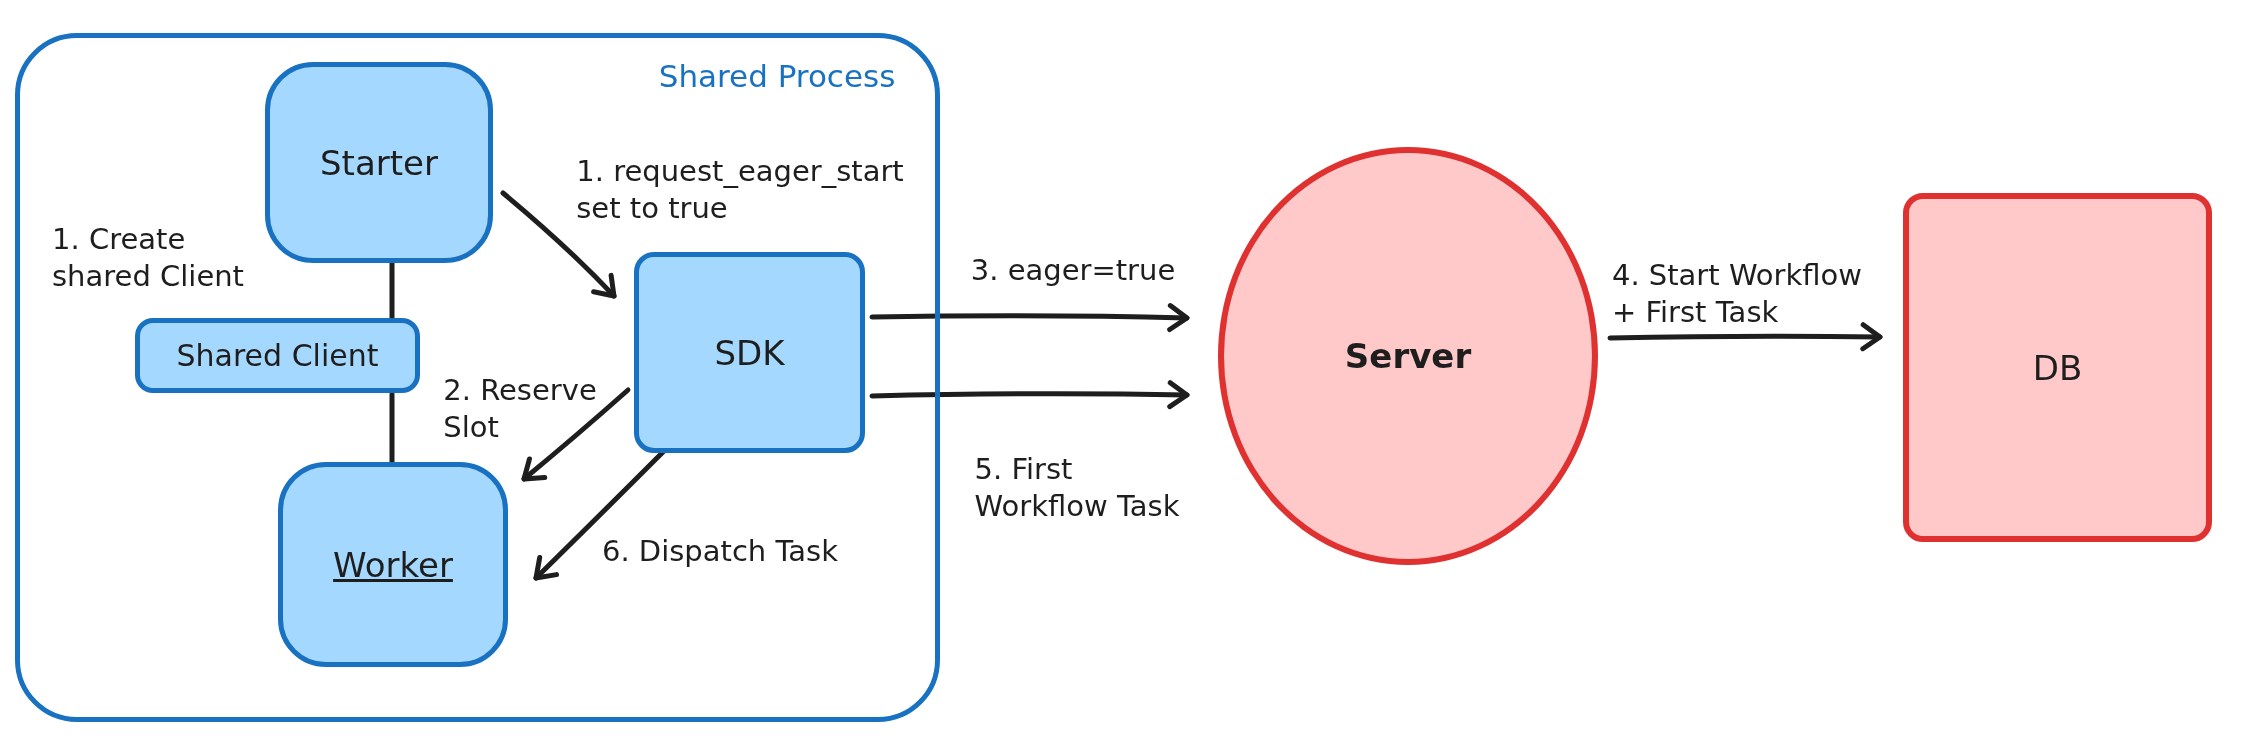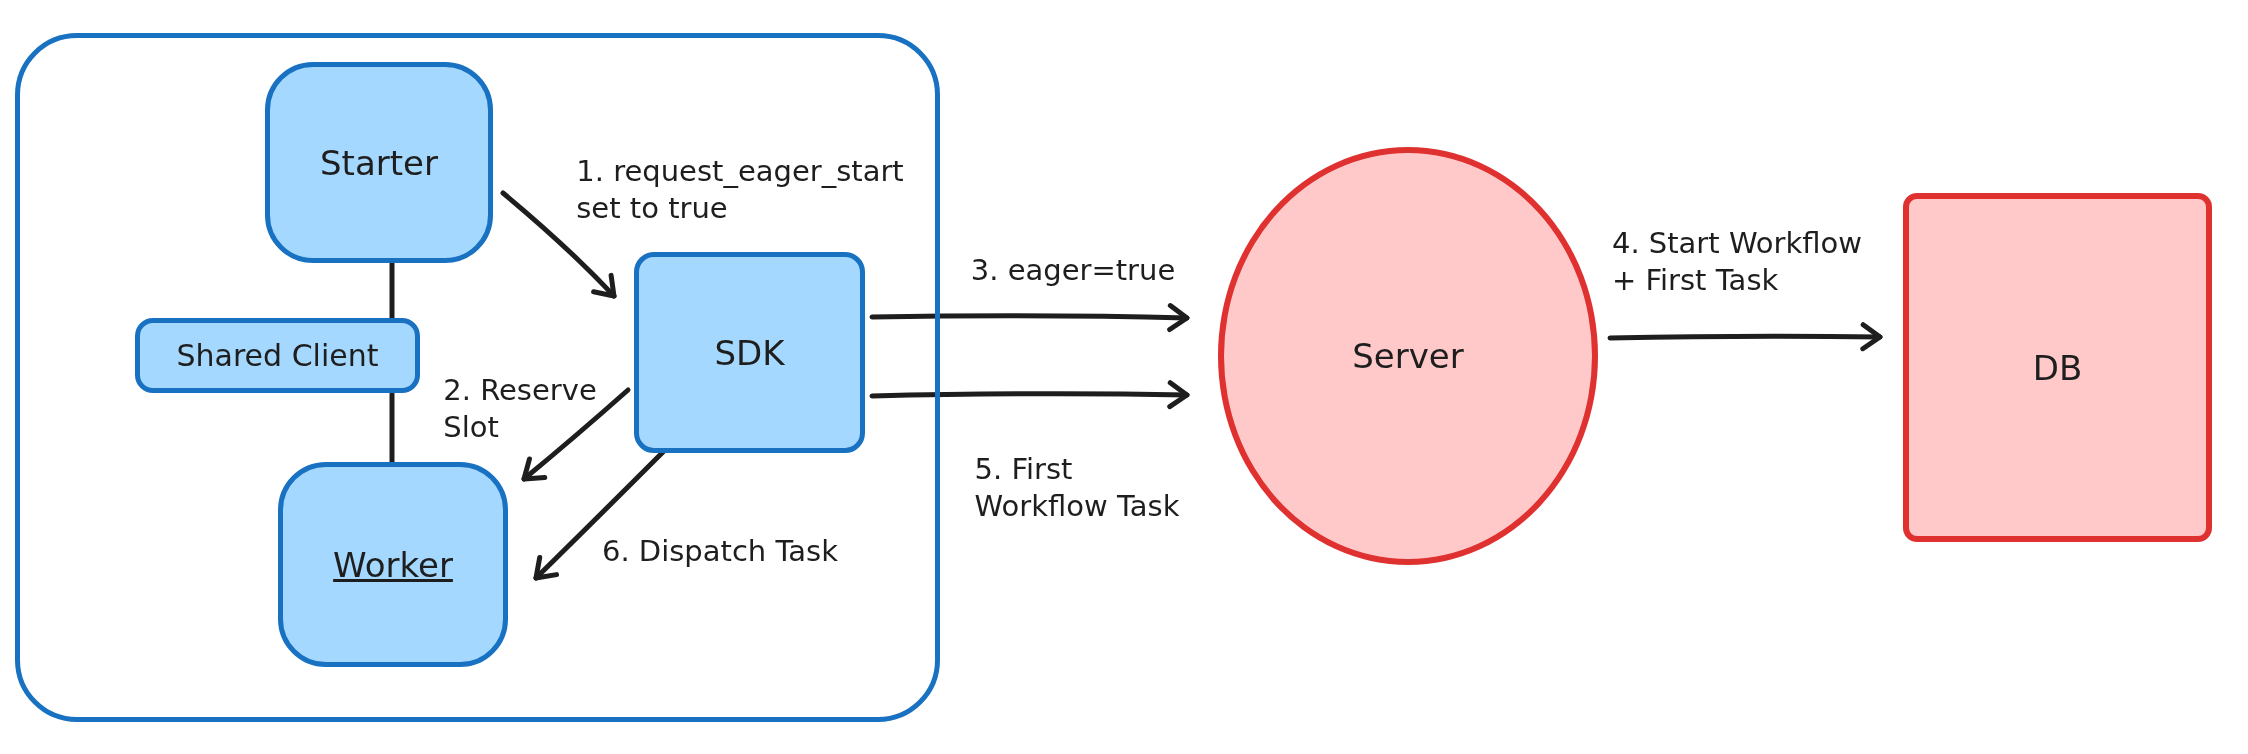--- a/index.html
+++ b/index.html
@@ -51,38 +51,38 @@
     border:5px solid var(--blue-stroke);
   }
   .node.red{
     background:var(--red-fill);
     border:6px solid var(--red-stroke);
   }
   .node-starter{left:265px;top:62px;width:228px;height:201px;border-radius:48px;}
   .node-shared-client{left:135px;top:318px;width:285px;height:75px;border-radius:18px;font-size:30px;}
   .node-worker{left:278px;top:462px;width:230px;height:205px;border-radius:48px;text-decoration:underline;}
   .node-sdk{left:634px;top:252px;width:231px;height:201px;border-radius:20px;}
-  .node-server{left:1218px;top:147px;width:380px;height:418px;border-radius:50%;}
-  .node-db{left:1903px;top:193px;width:309px;height:349px;border-radius:14px;}
+  .node-server{left:1218px;top:147px;width:380px;height:418px;border-radius:50%;font-weight:bold;}
+  .node-db{left:1903px;top:193px;width:309px;height:349px;border-radius:20px;}
   
   .note{
     position:absolute;
     transform:translate(-50%,-50%);
     font-size:29px;
     line-height:1.28;
     white-space:pre-line;
     color:var(--ink);
   }
   .note-create{left:148px;top:258px;}
   .note-request{left:740px;top:190px;}
   .note-reserve{left:520px;top:409px;}
   .note-eager{left:1073px;top:271px;}
   .note-first-wft{left:1077px;top:488px;}
   .note-dispatch{left:720px;top:552px;}
-  .note-start-wf{left:1737px;top:262px;}
+  .note-start-wf{left:1737px;top:294px;}
   svg .stroke{
     stroke:var(--ink);
     stroke-width:5;
     fill:none;
     stroke-linecap:round;
     stroke-linejoin:round;
   }
 </style>
 </head>
 <body>
@@ -106,20 +106,21 @@
     <path class="stroke" d="M872,317 Q1040,314 1187,318" marker-end="url(#ah)"></path>
 
     <path class="stroke" d="M872,396 Q1040,392 1187,395" marker-end="url(#ah)"></path>
 
     <path class="stroke" d="M663,452 Q595,520 536,578" marker-end="url(#ah)"></path>
 
     <path class="stroke" d="M1610,338 Q1750,335 1880,337" marker-end="url(#ah)"></path>
   </svg>
 
   <div class="group-frame"></div>
+  <div class="group-title">Shared Process</div>
 
   <div class="node blue node-starter">
     <span>Starter</span>
   </div>
 
   <div class="node blue node-shared-client">
     <span>Shared Client</span>
   </div>
 
   <div class="node blue node-worker">
@@ -131,20 +132,22 @@
   </div>
 
   <div class="node red node-server">
     <span>Server</span>
   </div>
 
   <div class="node red node-db">
     <span>DB</span>
   </div>
 
+  <div class="note note-create">1. Create
+shared Client</div>
 
   <div class="note note-request">1. request_eager_start
 set to true</div>
 
   <div class="note note-reserve">2. Reserve
 Slot</div>
 
   <div class="note note-eager">3. eager=true</div>
 
   <div class="note note-first-wft">5. First

